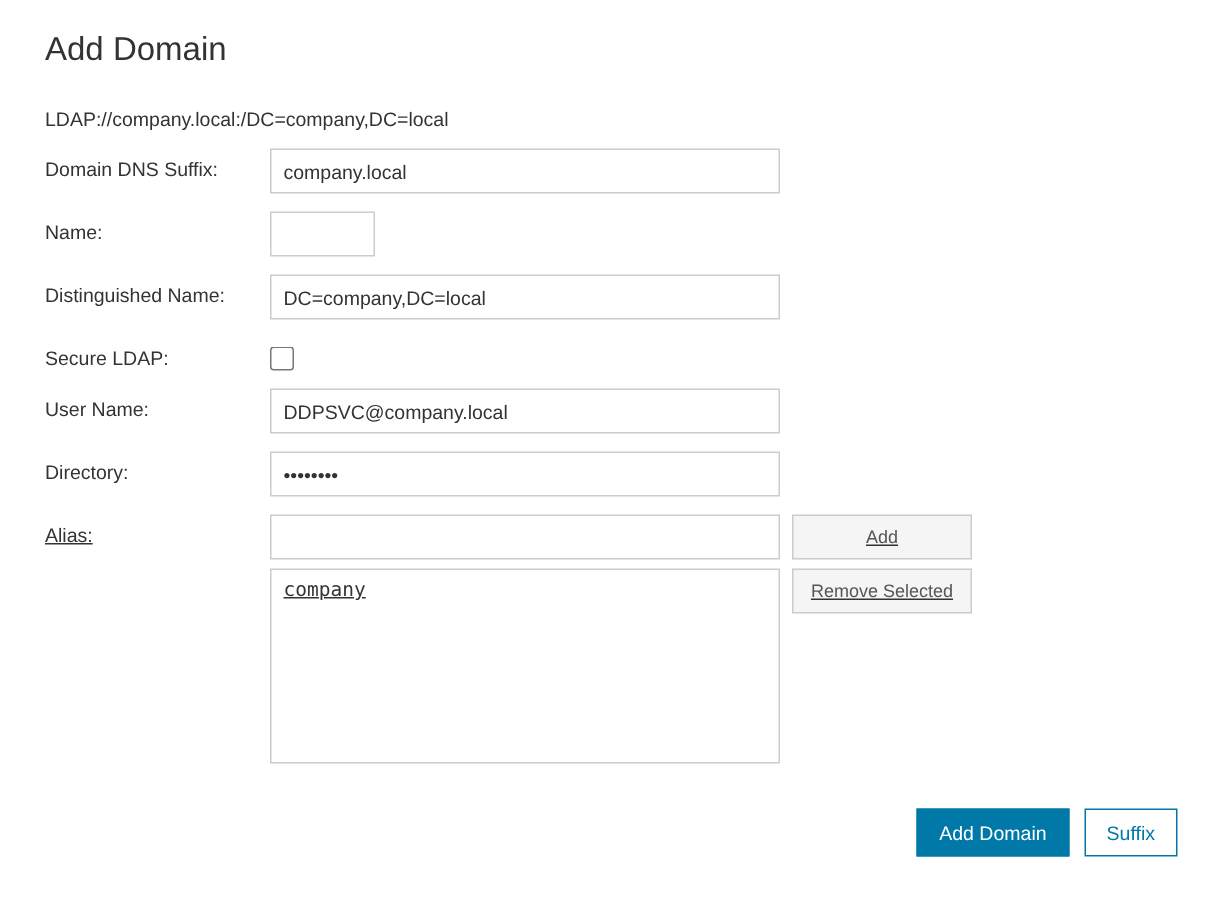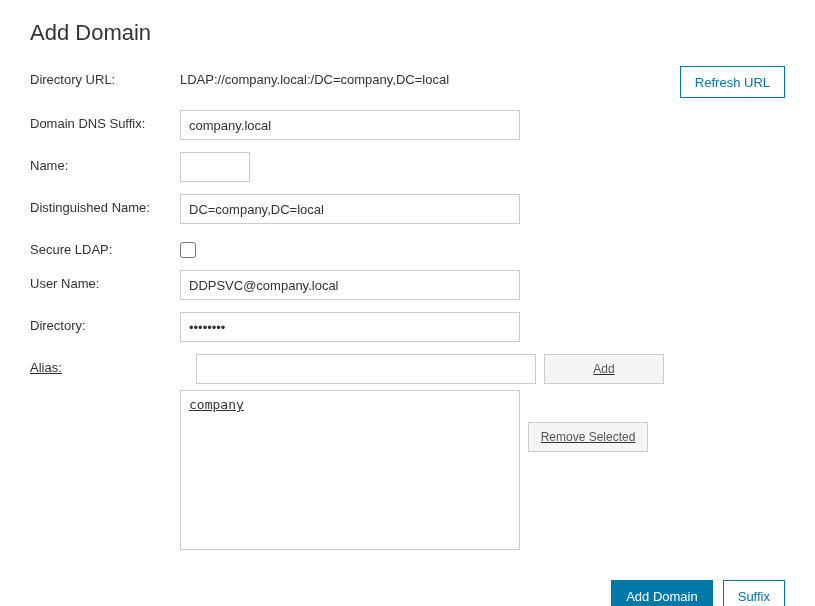--- a/index.html
+++ b/index.html
@@ -83,61 +83,57 @@
       background: #f5f5f5;
       border: 1px solid #ccc;
       color: #555;
       cursor: pointer;
       width: 120px;
     }
     .alias-input-row {
       display: flex;
       gap: 8px;
       align-items: flex-start;
-      margin-left: 16px;
     }
     .alias-list-row {
       display: flex;
       gap: 8px;
       align-items: flex-start;
     }
     textarea.alias-list {
       width: 340px;
-      height: 160px;
+      height: 130px;
       border: 1px solid #ccc;
       padding: 6px 8px;
       font-size: 13px;
       color: #333;
       resize: none;
       outline: none;
     }
     .alias-buttons {
       display: flex;
       flex-direction: column;
       gap: 6px;
-      margin-top: 32px;
     }
     .footer-row {
       display: flex;
       justify-content: flex-end;
       gap: 10px;
       margin-top: 20px;
       padding-top: 10px;
     }
   </style>
 </head>
 <body>
 
 <h1>Add Domain</h1>
 
 <div class="form-row">
-  <div class="form-label">Directory URL:</div>
   <div class="form-control-wrap">
     <span class="directory-url-text">LDAP://company.local:/DC=company,DC=local</span>
-    <button class="btn">Refresh URL</button>
   </div>
 </div>
 
 <div class="form-row">
   <div class="form-label">Domain DNS Suffix:</div>
   <div class="form-control-wrap">
     <input type="text" value="company.local" style="">
   </div>
 </div>
 

